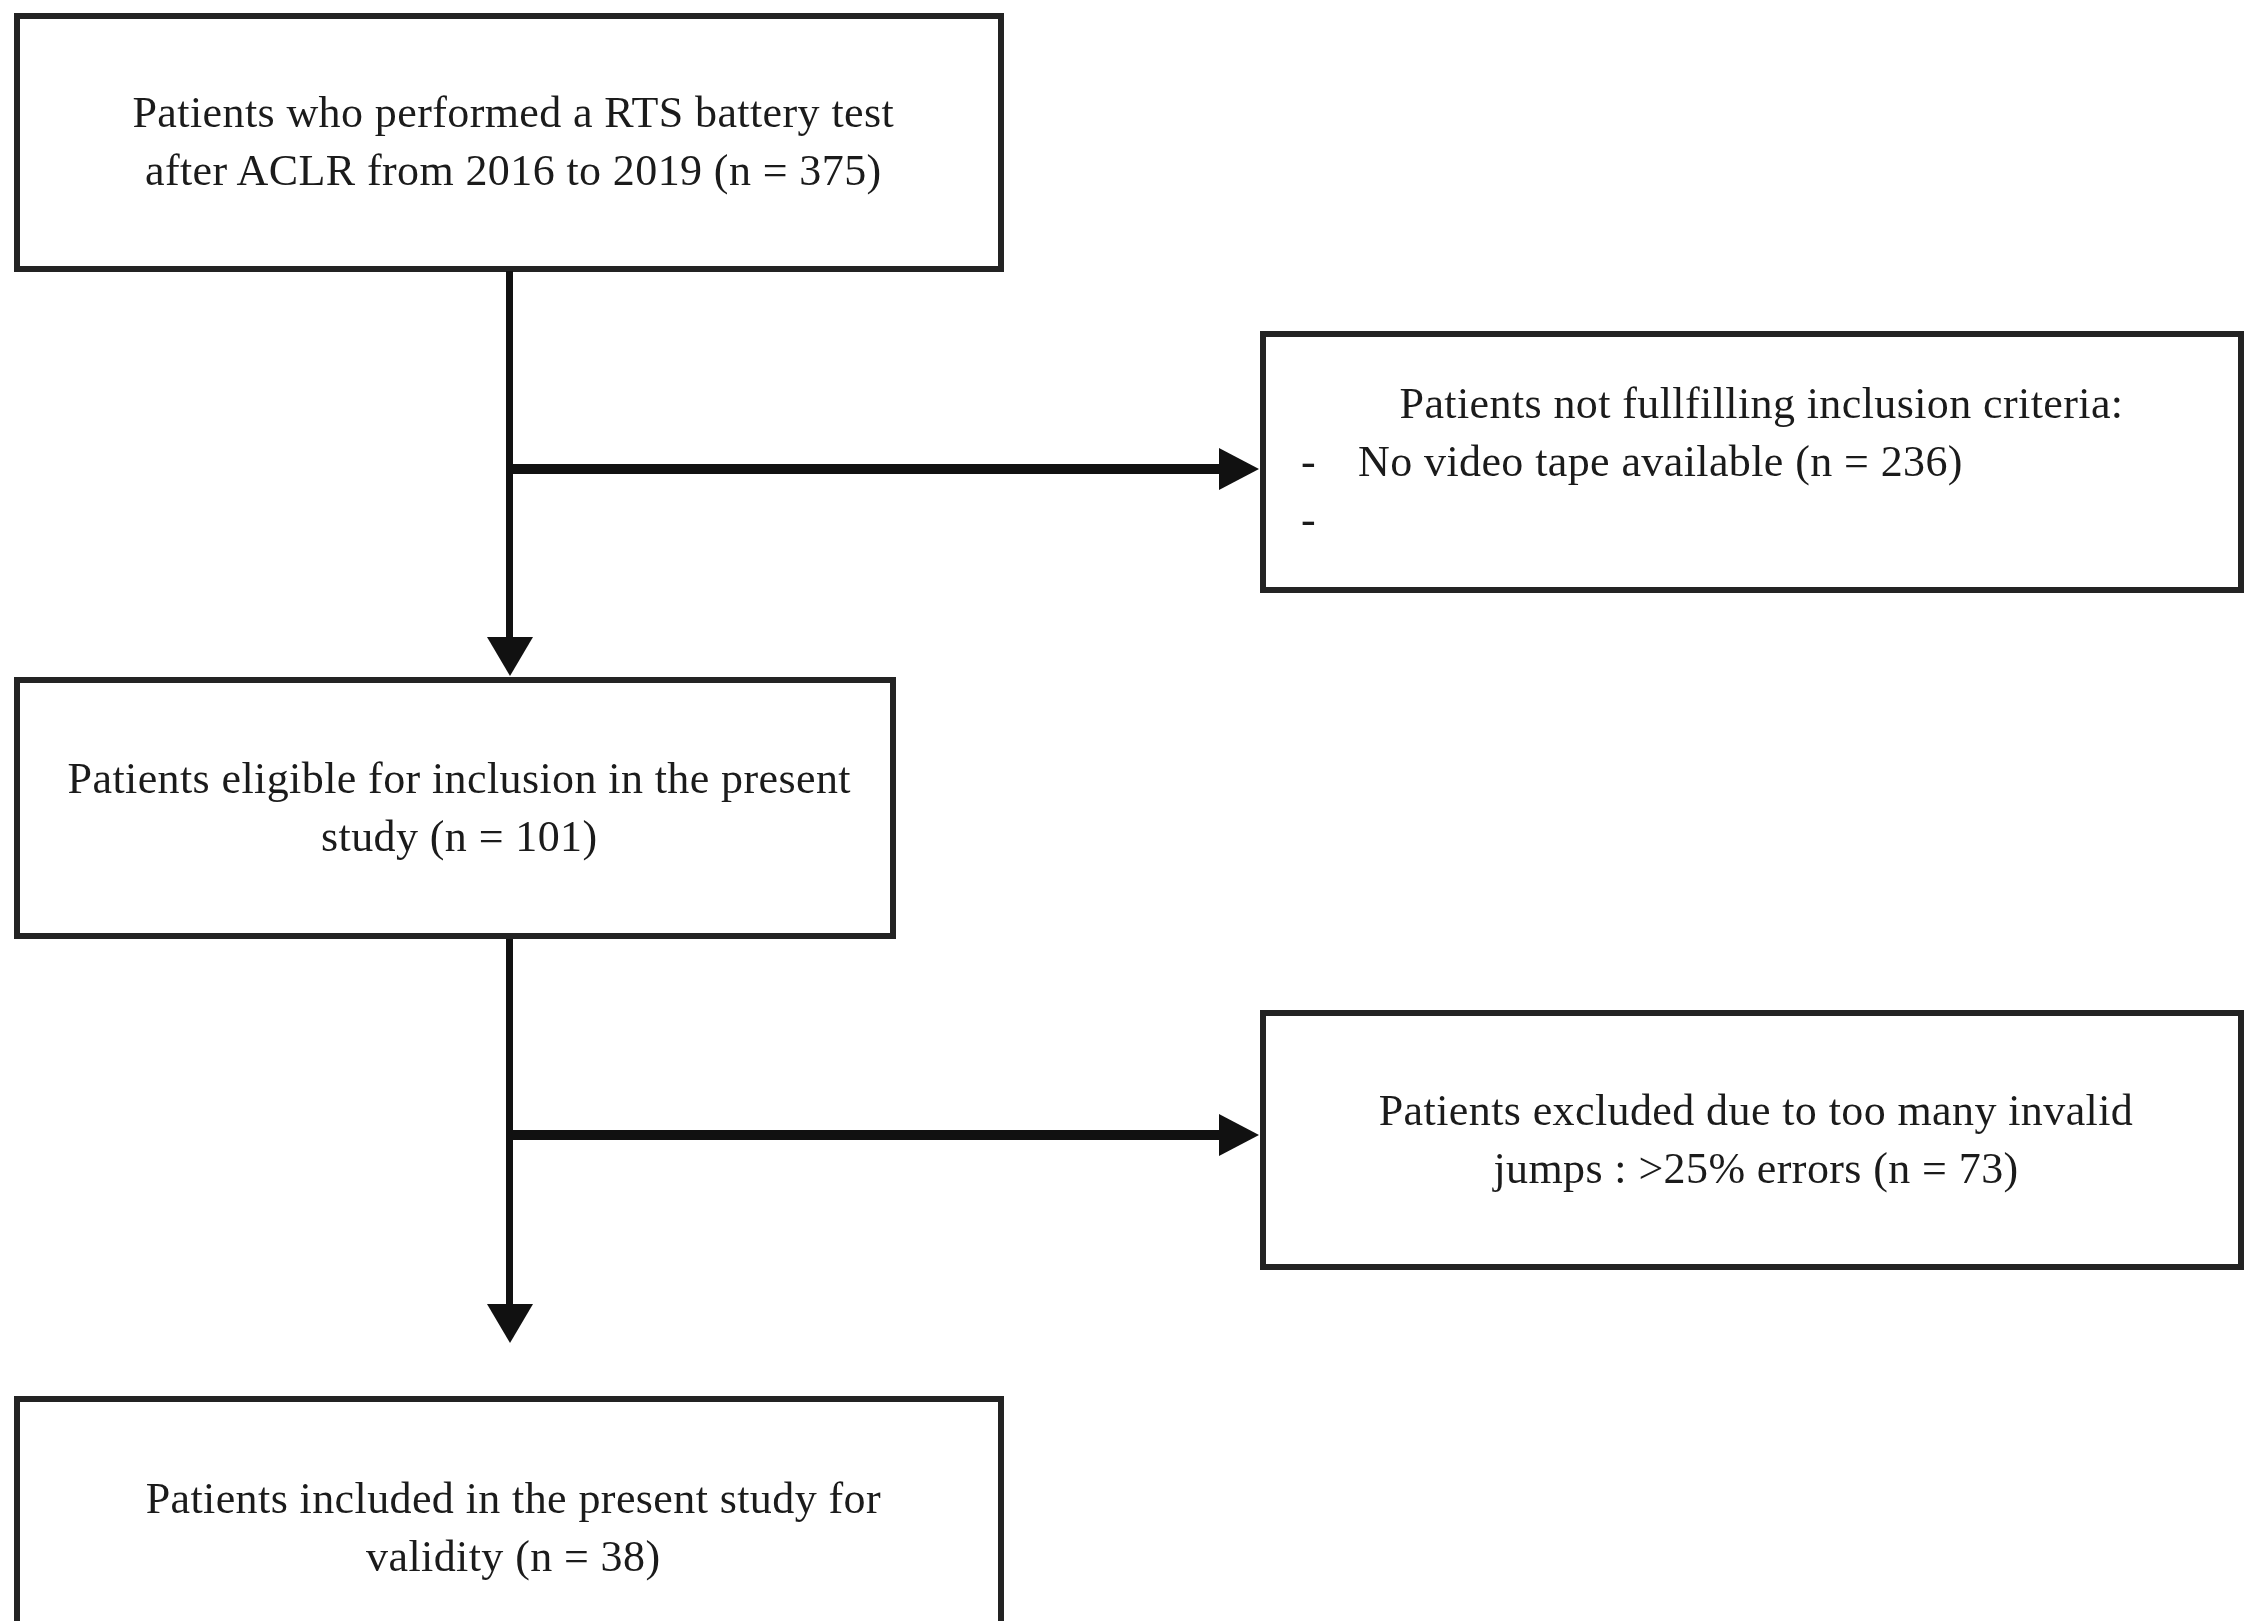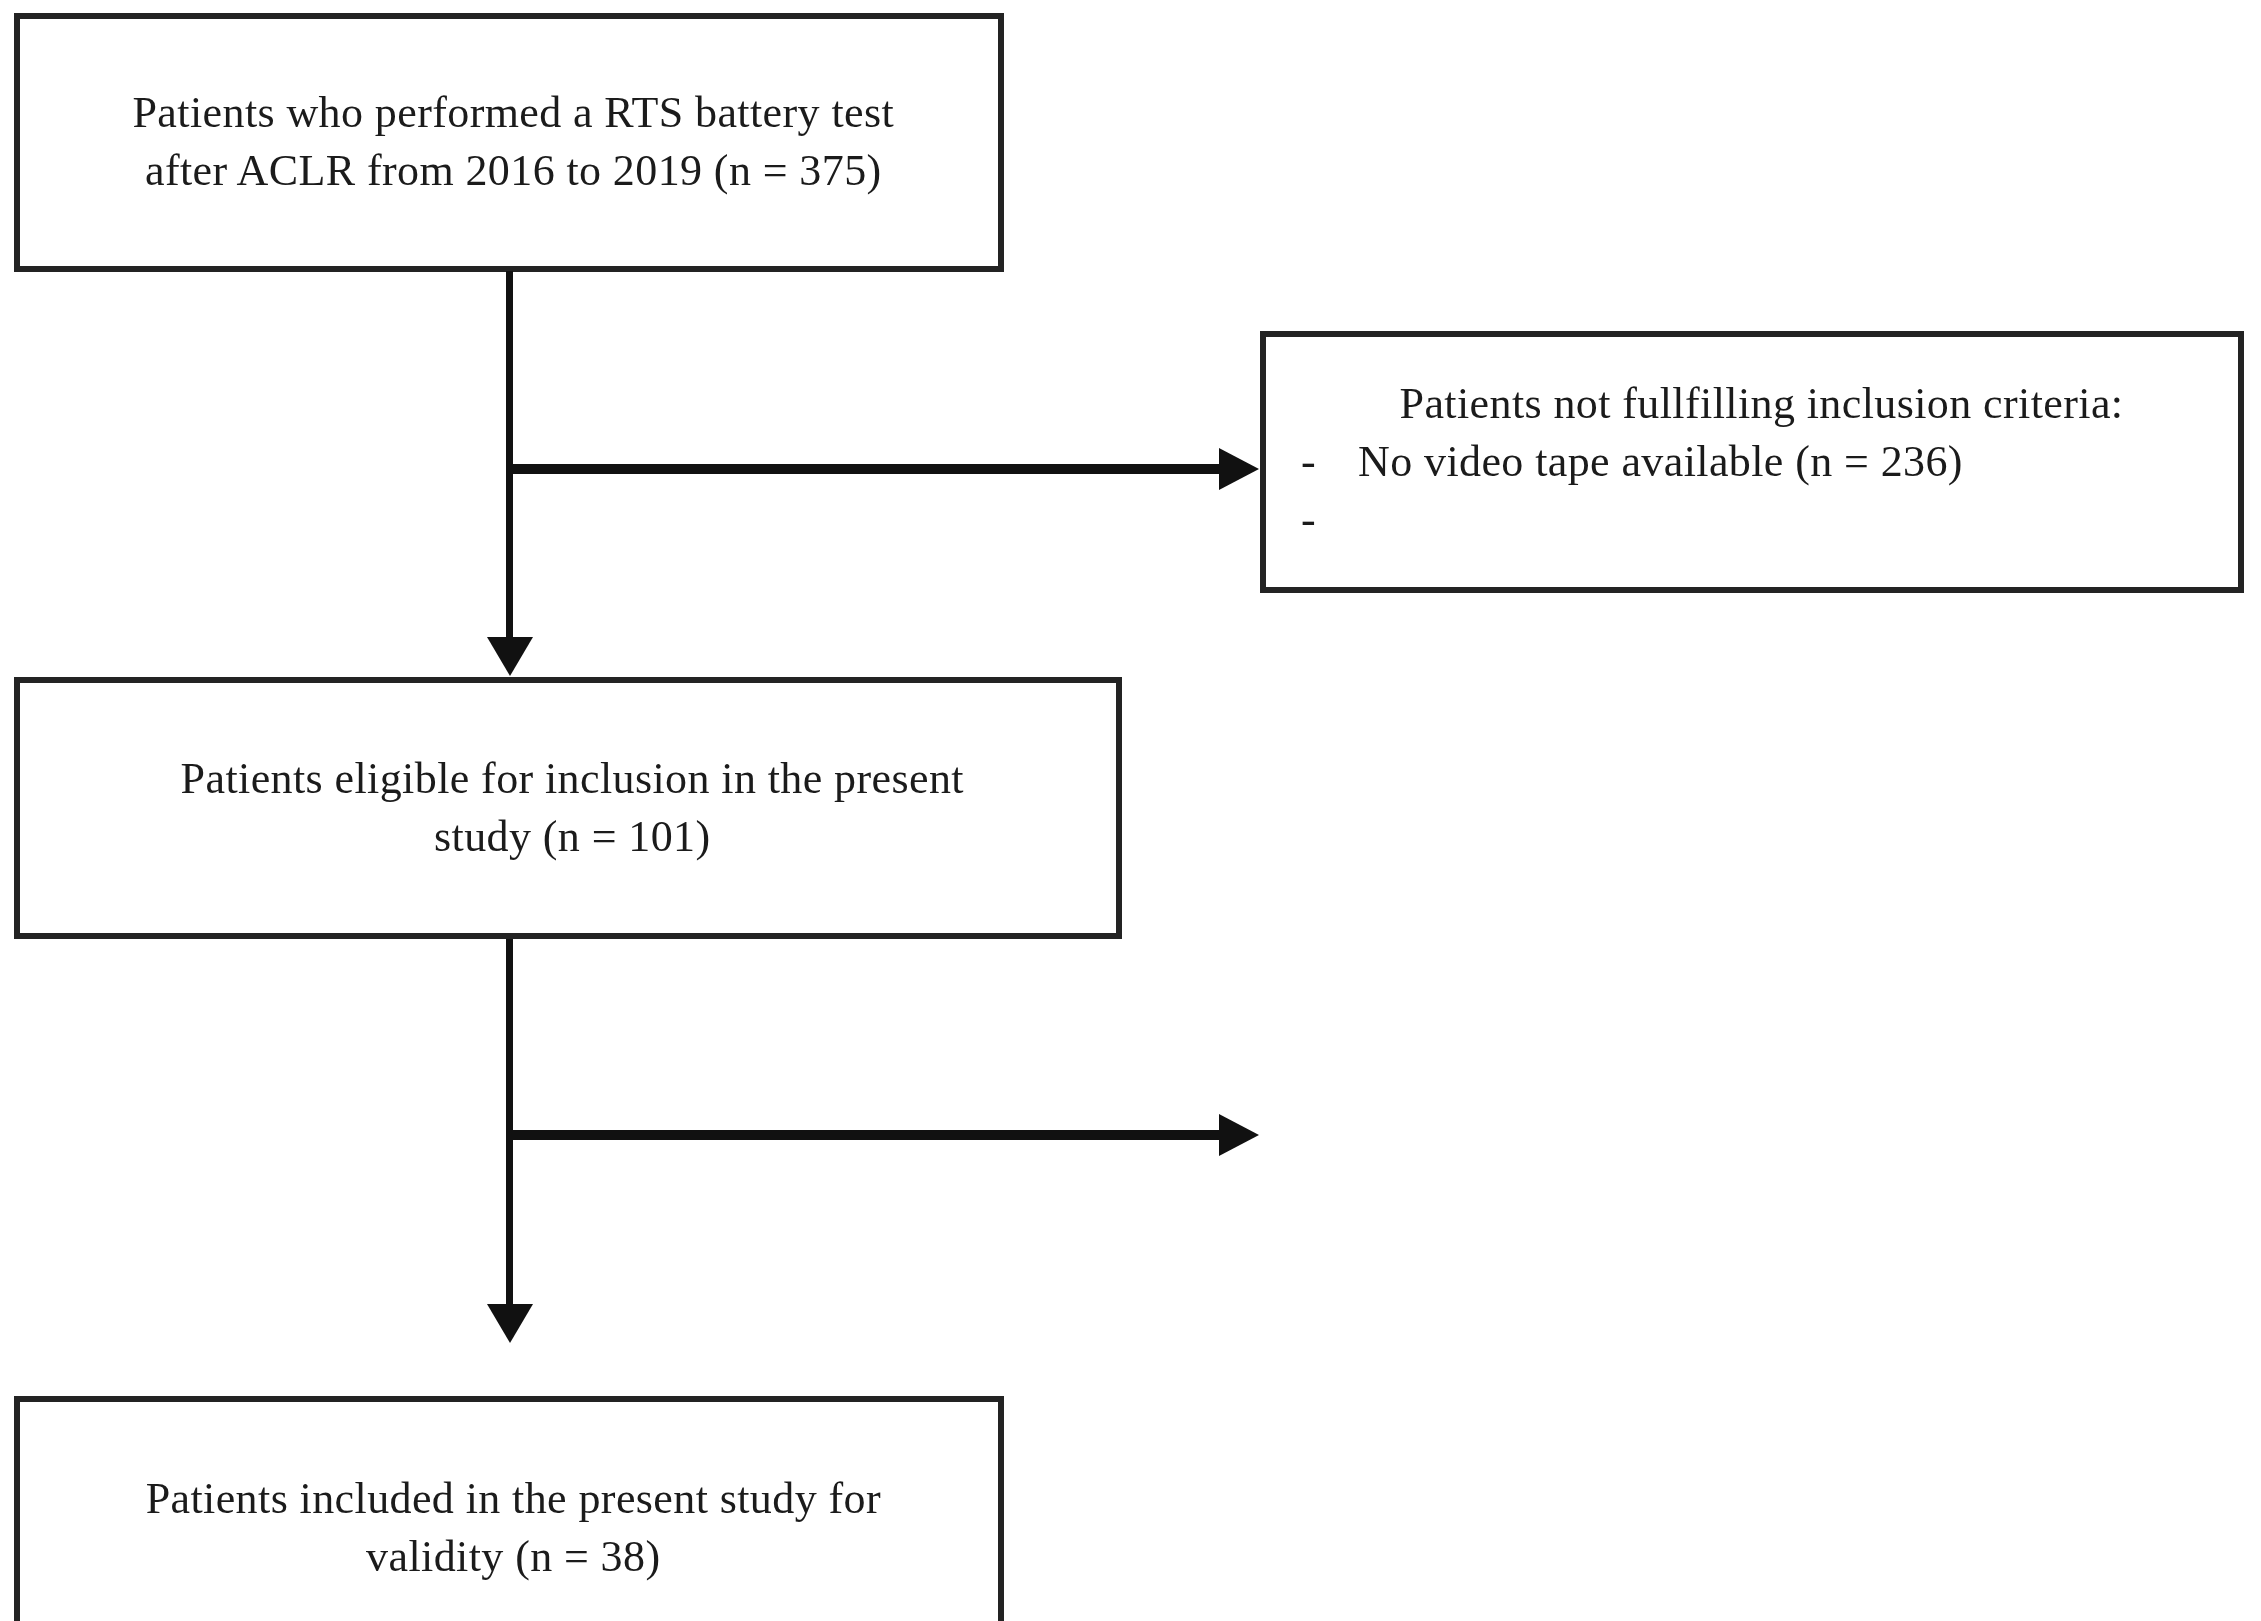--- a/index.html
+++ b/index.html
@@ -28,21 +28,21 @@
   }
   .box-text {
     width: 100%;
     text-align: center;
     font-size: 44px;
     line-height: 58px;
     letter-spacing: 0.4px;
   }
   
   .box-start    { left: 14.3px;   top: 12.7px;   width: 990px; height: 259px; }
-  .box-eligible { left: 14.3px;   top: 677px;  width: 1108px; height: 262px; }
+  .box-eligible { left: 14.3px;   top: 677px;  width: 882px; height: 262px; }
   .box-included { left: 14.3px;   top: 1396px; width: 990px; height: 264px; }
   
   .box-excl1 { left: 1260px; top: 331px;  width: 984px; height: 262px; }
   .box-excl2 { left: 1260px; top: 1010px; width: 984px; height: 260px; }
 
   .excl-content {
     width: 100%;
     padding: 0 16px 0 27px;
     box-sizing: border-box;
     font-size: 44px;
@@ -114,20 +114,26 @@
     </div>
   </div>
 
   <div class="box box-eligible">
     <div class="box-text">
       <div>Patients eligible for inclusion in the present</div>
       <div>study (n = 101)</div>
     </div>
   </div>
 
+  <div class="box box-excl2">
+    <div class="box-text">
+      <div>Patients excluded due to too many invalid</div>
+      <div>jumps : &gt;25% errors (n = 73)</div>
+    </div>
+  </div>
 
   <div class="box box-included">
     <div class="box-text">
       <div>Patients included in the present study for</div>
       <div>validity (n = 38)</div>
     </div>
   </div>
 
   <div class="line vline vline-1"></div>
   <div class="arrow arrow-down arrow-down-1"></div>

